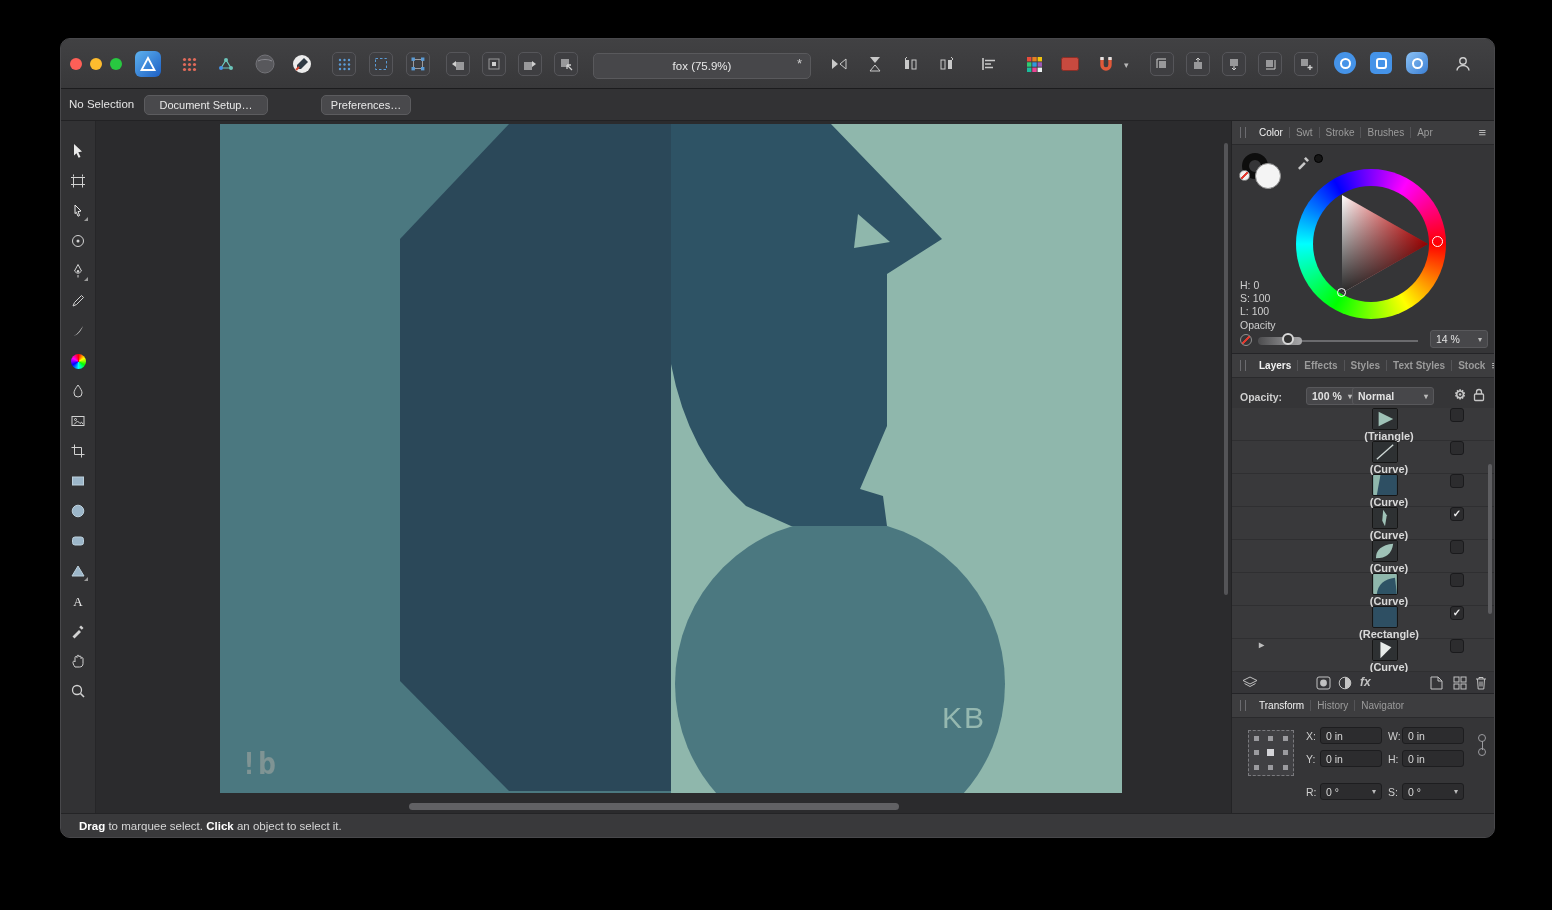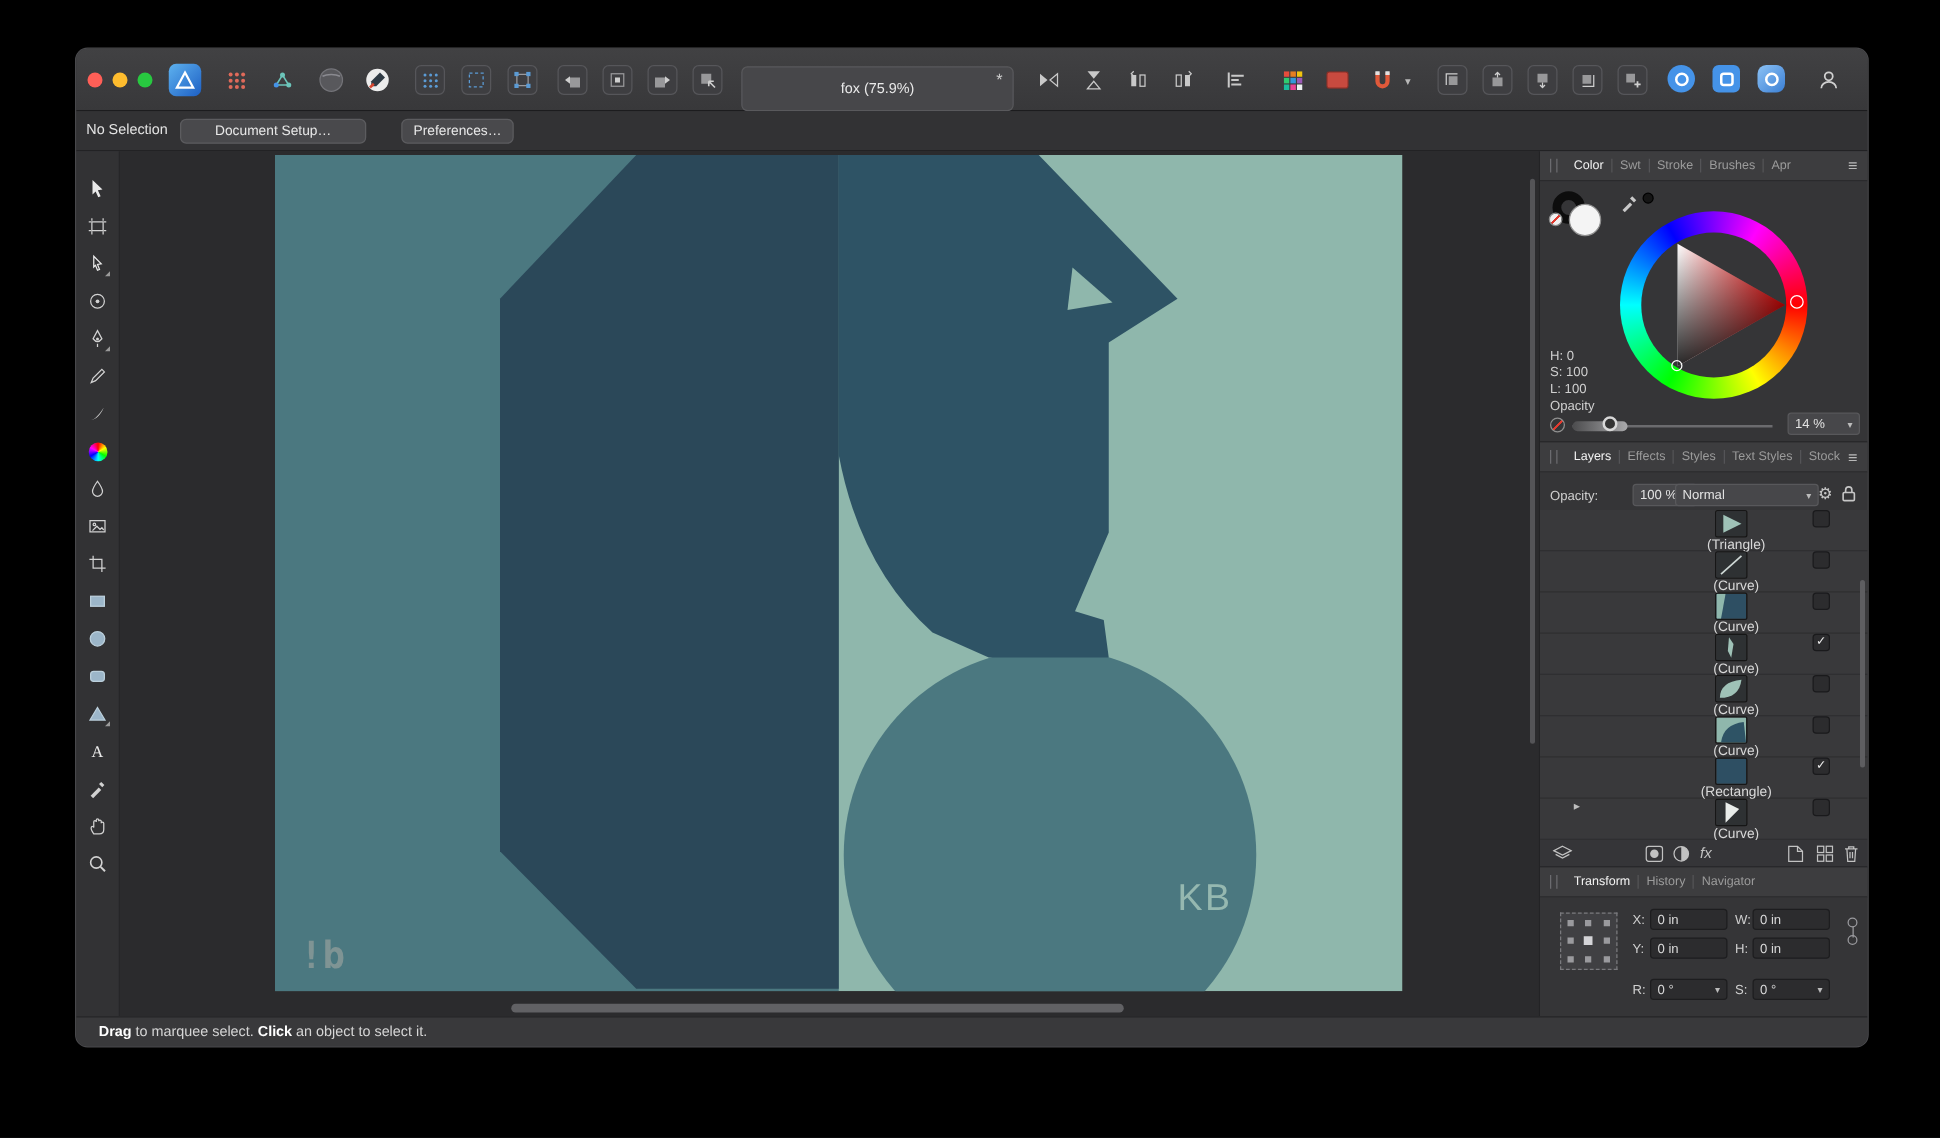--- a/index.html
+++ b/index.html
@@ -16,58 +16,58 @@
   .tl { position:absolute; top:19px; width:12px; height:12px; border-radius:50%; }
   .tl.close { left:9px;  background:#ff5f57; }
   .tl.min   { left:29px; background:#febc2e; }
   .tl.zoom  { left:49px; background:#28c840; }
   .app-icon { position:absolute; left:74px; top:12px; width:26px; height:26px; border-radius:6px;
               background:linear-gradient(135deg,#5eb2ef,#1d5fc4); display:flex; align-items:center; justify-content:center; }
   .tb-group { position:absolute; top:13px; display:flex; align-items:center; }
   .icon-btn { width:24px; height:24px; display:flex; align-items:center; justify-content:center; position:relative; }
   .sq-btn   { width:24px; height:24px; border-radius:5px; background:#3e3e41; border:1px solid #56565a;
               display:flex; align-items:center; justify-content:center; }
-  .title-field { position:absolute; left:532px; top:14px; width:218px; height:36px; background:#47474a;
+  .title-field { position:absolute; left:532px; top:14px; width:218px; height:26px; background:#47474a;
                  border:1px solid #59595c; border-radius:5px; display:flex; align-items:center; justify-content:center;
                  color:#e9e9e9; font-size:11.5px; }
   .title-star { position:absolute; right:8px; top:2px; color:#cfcfcf; font-size:13px; }
   .persona-c { width:22px; height:22px; border-radius:50%; background:#4593e8; display:flex; align-items:center; justify-content:center; }
   .persona-s { width:22px; height:22px; border-radius:5px; background:#4593e8; display:flex; align-items:center; justify-content:center; }
   .persona-r { width:22px; height:22px; border-radius:7px; background:linear-gradient(135deg,#8cc2f5,#3b7fd4); display:flex; align-items:center; justify-content:center; }
   .inner-ring-c { width:11px; height:11px; border:2px solid #fff; border-radius:50%; }
   .inner-ring-s { width:11px; height:11px; border:2px solid #fff; border-radius:3px; }
   .tb-caret { color:#b8b8b8; font-size:9px; }
 
   
   .contextbar { position:relative; height:32px; background:#323234; border-bottom:1px solid #222224; }
   .ctx-status { position:absolute; left:8px; top:9px; color:#e4e4e4; font-size:11.5px; }
   .ctx-btn { position:absolute; top:6px; height:20px; background:#49494c; border:1px solid #5c5c5f; border-radius:5px;
              color:#e8e8e8; font-size:11px; display:flex; align-items:center; justify-content:center; }
-  .ctx-btn.b1 { left:83px;  width:149px; }
+  .ctx-btn.b1 { left:83px;  width:124px; }
   .ctx-btn.b2 { left:216px; width:90px;margin-left:44px; }
 
   
   .main { position:absolute; top:82px; left:0; right:0; bottom:24px; display:flex; }
   .toolcol { width:35px; background:#323234; border-right:1px solid #262628; display:flex; flex-direction:column;
              align-items:center; padding-top:18px; gap:6px; }
   .tool { width:24px; height:24px; display:flex; align-items:center; justify-content:center; position:relative; }
   .tool.fly::after { content:""; position:absolute; right:2px; bottom:2px;
                      border-left:4px solid transparent; border-bottom:4px solid #9a9a9a; }
   .colorwheel-mini { width:15px; height:15px; border-radius:50%;
                      background:conic-gradient(#f00,#ff0,#0f0,#0ff,#00f,#f0f,#f00); }
 
   .canvas-area { flex:1; position:relative; background:#2b2b2d; overflow:hidden; }
   .document { position:absolute; left:124px; top:3px; width:902px; height:669px; }
   .hscroll-thumb { position:absolute; left:313px; bottom:3px; width:490px; height:7px; border-radius:4px; background:#616164; }
   .vscroll-thumb { position:absolute; left:1128px; top:22px; width:4px; height:452px; border-radius:2px; background:#545457; }
 
   .sidepanel { width:263px; position:relative; background:#353537; border-left:1px solid #232325; }
   .panel { position:absolute; left:0; right:0; }
   .panel-color { top:0; height:232px; }
-  .panel-layers { top:232px; height:340px; border-top:1px solid #242427; }
+  .panel-layers { top:232px; height:340px; border-top:1px solid #242427;font-weight:bold; }
   .panel-transform { top:572px; height:122px; border-top:1px solid #242427; }
 
   .tabrow { height:24px; background:#3d3d3f; border-bottom:1px solid #2a2a2c; display:flex; align-items:center; padding:0 8px; }
   .grip { width:6px; height:11px; border-left:1px solid #6b6b6f; border-right:1px solid #6b6b6f; margin-right:7px; flex:none; }
   .tab { color:#9b9b9b; font-size:10px; padding:0 6px; white-space:nowrap; }
   .tab + .tab { border-left:1px solid #545457; }
   .tab.active { color:#f2f2f2; }
   .spacer { flex:1; }
   .hamburger { color:#b8b8b8; font-size:13px; }
 
@@ -98,21 +98,21 @@
   .op-knob { position:absolute; left:50px; top:212px; width:12px; height:12px; border-radius:50%;
              border:2px solid #d8d8d8; background:#333; }
   .combo { position:absolute; height:18px; background:#47474a; border:1px solid #58585b; border-radius:3px;
            display:flex; align-items:center; padding:0 5px; color:#e2e2e2; font-size:10.5px; }
   .combo .caret { margin-left:auto; font-size:8px; color:#bbb; padding-left:5px; }
   .op-combo { right:6px; top:209px; width:58px; }
 
   
   .lp-opacity-label { position:absolute; left:8px; top:37px; color:#cfcfcf; font-size:10.5px; }
   .lp-op-combo { left:58px; top:33px; width:52px;margin-left:16px; }
-  .lp-blend-combo { left:108px; top:33px; width:115px;justify-content:flex-end; }
+  .lp-blend-combo { left:120px; top:33px; width:82px;justify-content:flex-end; }
   .gear { position:absolute; right:28px; top:33px; font-size:13px; color:#c6c6c6; }
   .lockicon { position:absolute; right:9px; top:34px; }
   .layer-list { position:absolute; left:0; right:0; top:54px; height:264px; background:#39393b; }
   .layer-row { position:relative; height:33px; border-bottom:1px solid #2f2f31; display:flex; align-items:center; padding-left:44px;flex-direction:column; }
   .expander { position:absolute; left:27px; width:12px; color:#bdbdbd; font-size:10px; }
   .thumb { width:26px; height:22px; border:1px solid #161616; border-radius:2px; flex:none; }
   .lr-label { margin-left:8px; color:#d9d9d9; font-size:11px; }
   .lr-check { position:absolute; right:30px; width:14px; height:14px; background:#2c2c2e; border:1px solid #1a1a1c;
               border-radius:3px; display:flex; align-items:center; justify-content:center; }
   .lr-check i { font-style:normal; font-size:10px; color:#eee; line-height:1; }

